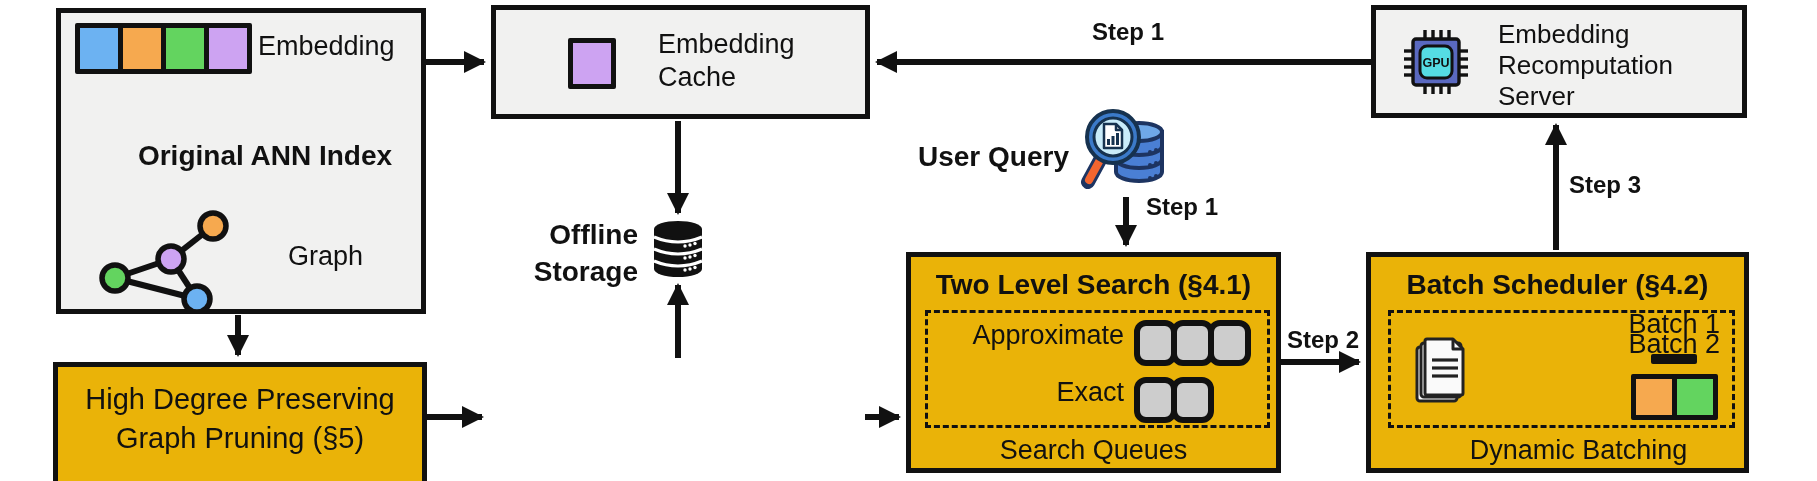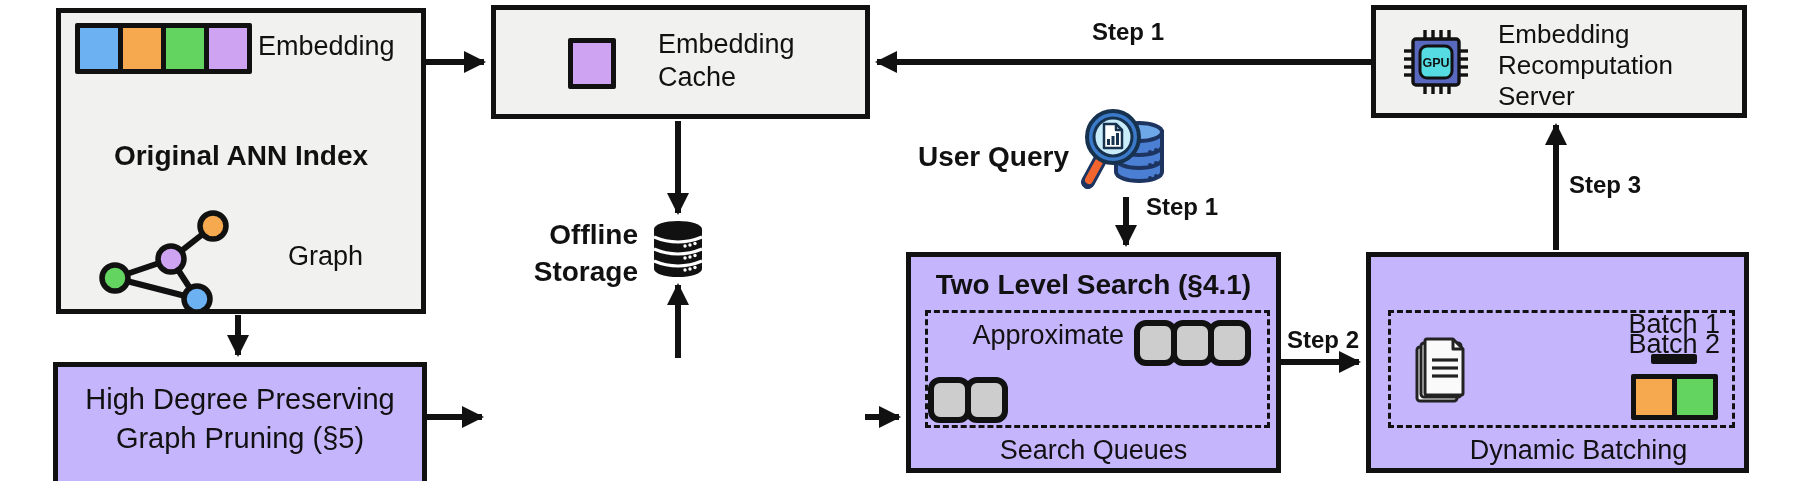--- a/index.html
+++ b/index.html
@@ -2,21 +2,21 @@
 <html><head>
 <meta charset="utf-8">
 <style>
   html,body{margin:0;padding:0;background:#fff;}
   .canvas{
     position:relative;width:1817px;height:481px;background:#ffffff;overflow:hidden;
     font-family:"Liberation Sans", sans-serif;color:#111;margin-left:48px;
   }
   .box{position:absolute;border:5px solid #111;box-sizing:border-box;}
   .box.light{background:#f1f1f0;}
-  .box.gray{background:#c4b5fd;}
+  .box.gray{background:#eab308;}
   .lbl{position:absolute;white-space:nowrap;}
   .bold{font-weight:bold;}
   .step{position:absolute;font-weight:bold;font-size:24px;white-space:nowrap;}
   
   .sqrow{position:absolute;display:flex;}
   .sq{width:38px;height:41px;border:5px solid #111;border-radius:2px;box-sizing:content-box;}
   .sq + .sq{margin-left:-5px;}
   
   .q-sq{width:31px;height:34px;border:6px solid #111;border-radius:12px;background:#cdcdcd;}
   .q-sq + .q-sq{margin-left:-6px;}
@@ -36,21 +36,21 @@
 <div class="canvas">
 
   <div class="box light" style="left:8px;top:8px;width:370px;height:306px;">
     <div class="sqrow" style="left:14px;top:10px;">
       <div class="sq" style="background: rgb(108, 178, 242);"></div>
       <div class="sq" style="background: rgb(246, 169, 79);"></div>
       <div class="sq" style="background: rgb(99, 212, 95);"></div>
       <div class="sq" style="background: rgb(205, 163, 242);"></div>
     </div>
     <div class="lbl" style="left:197px;top:18px;font-size:27px;">Embedding</div>
-    <div class="lbl bold" style="left:0;top:127px;width:360px;text-align:center;font-size:28px;">Original ANN Index</div>
+    <div class="lbl bold" style="left:0;top:127px;width:360px;text-align:center;font-size:28px;padding-left:24px;">Original ANN Index</div>
     <svg style="position:absolute;left:28px;top:185px;" width="158" height="114" viewBox="0 0 158 114">
       <g stroke="#111" stroke-width="6">
         <line x1="26" y1="80" x2="82" y2="61"></line>
         <line x1="82" y1="61" x2="124" y2="28"></line>
         <line x1="82" y1="61" x2="108" y2="101"></line>
         <line x1="26" y1="80" x2="108" y2="101"></line>
       </g>
       <g stroke="#111" stroke-width="5.5">
         <circle cx="124" cy="28" r="13" fill="#F6A94F"></circle>
         <circle cx="82" cy="61" r="13" fill="#CDA3F2"></circle>
@@ -139,28 +139,30 @@
   <div class="box gray" style="left:858px;top:252px;width:375px;height:221px;">
     <div class="lbl bold" style="left:0;top:12px;width:365px;text-align:center;font-size:28px;">Two Level Search (§4.1)</div>
     <div class="dashedbox" style="left:14px;top:53px;width:345px;height:118px;">
       <div class="qrow" style="margin-top:7px;">
         <div class="qlabel">Approximate</div>
         <div class="q-sq"></div>
         <div class="q-sq"></div>
         <div class="q-sq"></div>
       </div>
       <div class="qrow" style="margin-top:11px;">
+        <div class="qlabel">Exact</div>
         <div class="q-sq"></div>
         <div class="q-sq"></div>
       </div>
     </div>
     <div class="lbl" style="left:0;top:178px;width:365px;text-align:center;font-size:27px;">Search Queues</div>
   </div>
 
   <div class="box gray" style="left:1318px;top:252px;width:383px;height:221px;">
+    <div class="lbl bold" style="left:0;top:12px;width:373px;text-align:center;font-size:28px;">Batch Scheduler (§4.2)</div>
     <div class="dashedbox" style="left:17px;top:53px;width:347px;height:118px;">
       <svg style="position:absolute;left:22px;top:21px;" width="62" height="74" viewBox="0 0 62 74">
         <g fill="#FAFAFA" stroke="#222" stroke-width="3" stroke-linejoin="round">
           <rect x="4" y="13" width="40" height="54" rx="3"></rect>
           <rect x="8" y="9" width="40" height="54" rx="3"></rect>
           <path d="M14,5 h26 l10,10 v44 a2,2 0 0 1 -2,2 h-34 a2,2 0 0 1 -2,-2 v-52 a2,2 0 0 1 2,-2 z"></path>
           <path d="M40,5 v10 h10" fill="none"></path>
         </g>
         <g stroke="#222" stroke-width="3.2">
           <line x1="19" y1="26" x2="45" y2="26"></line>

